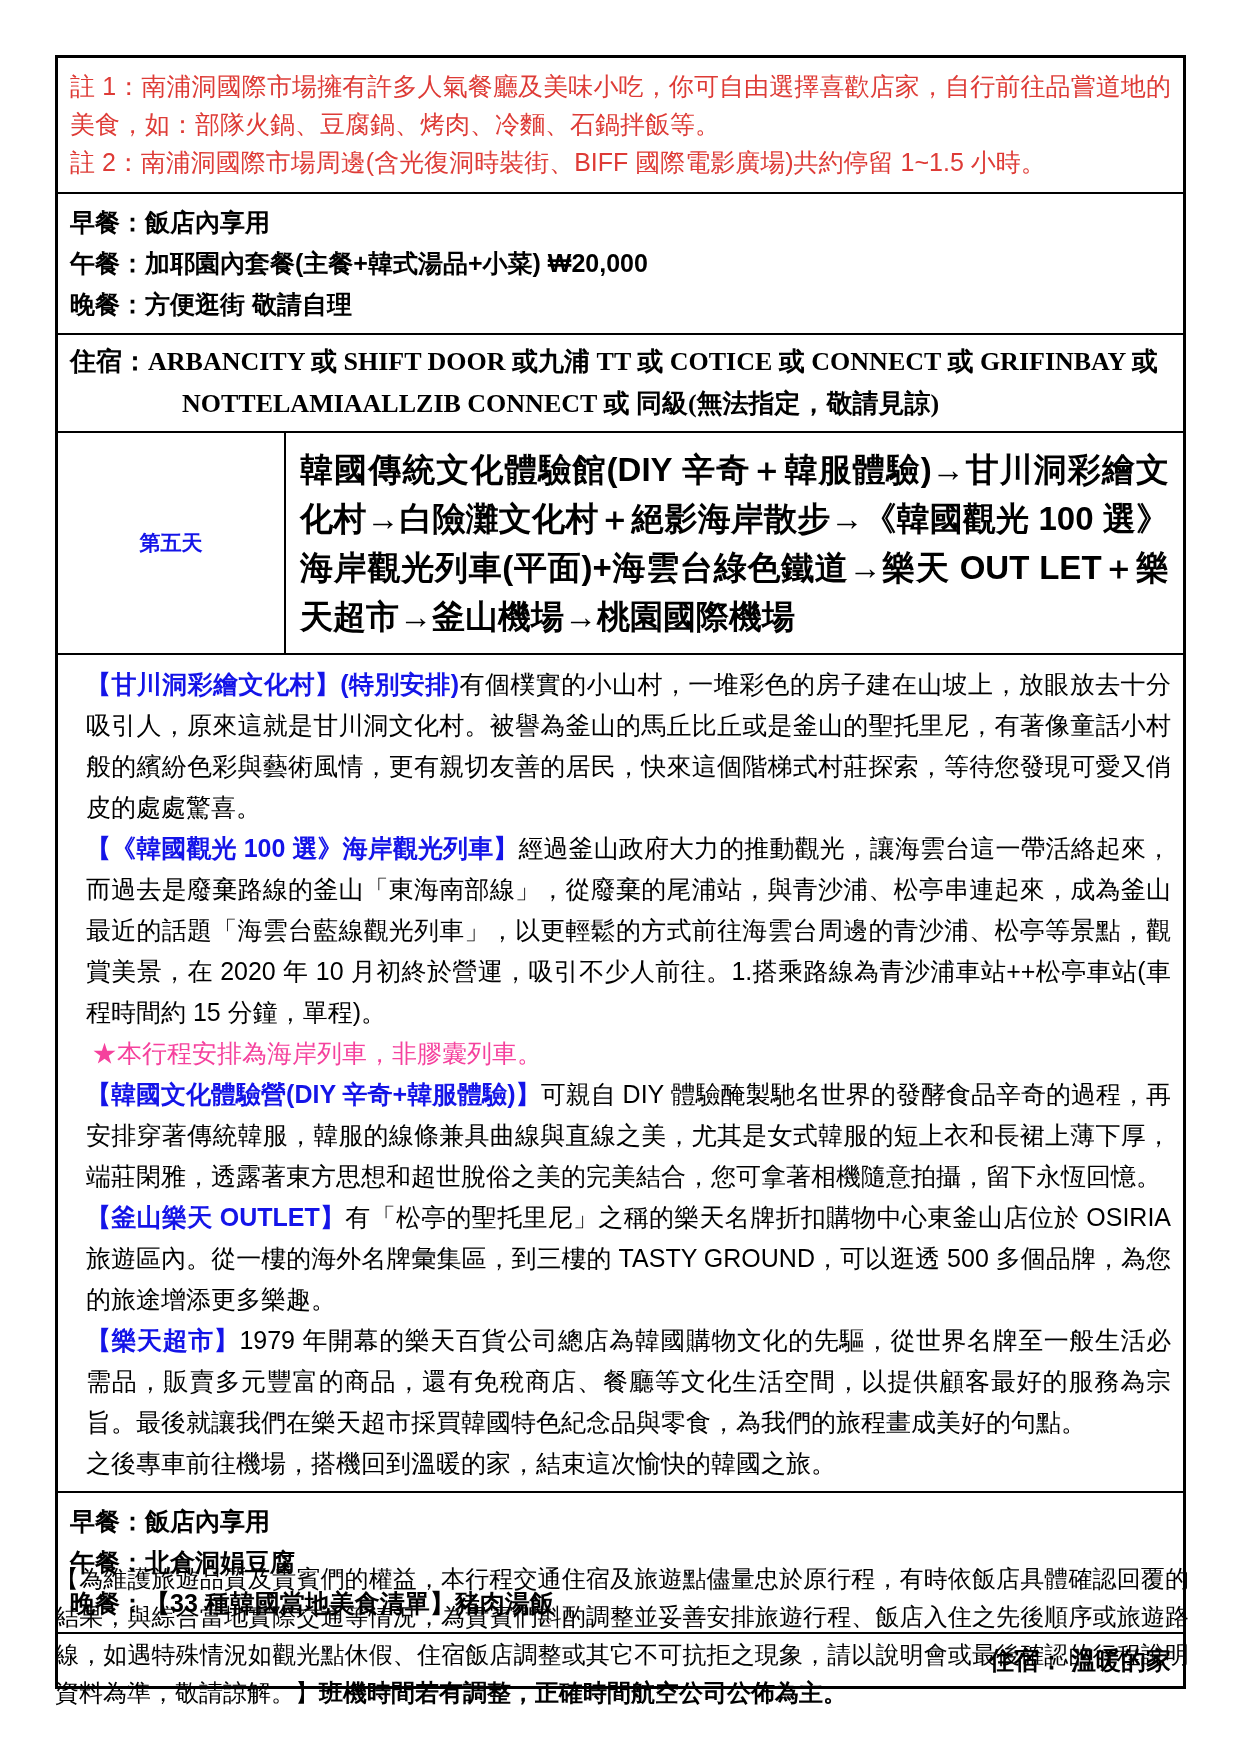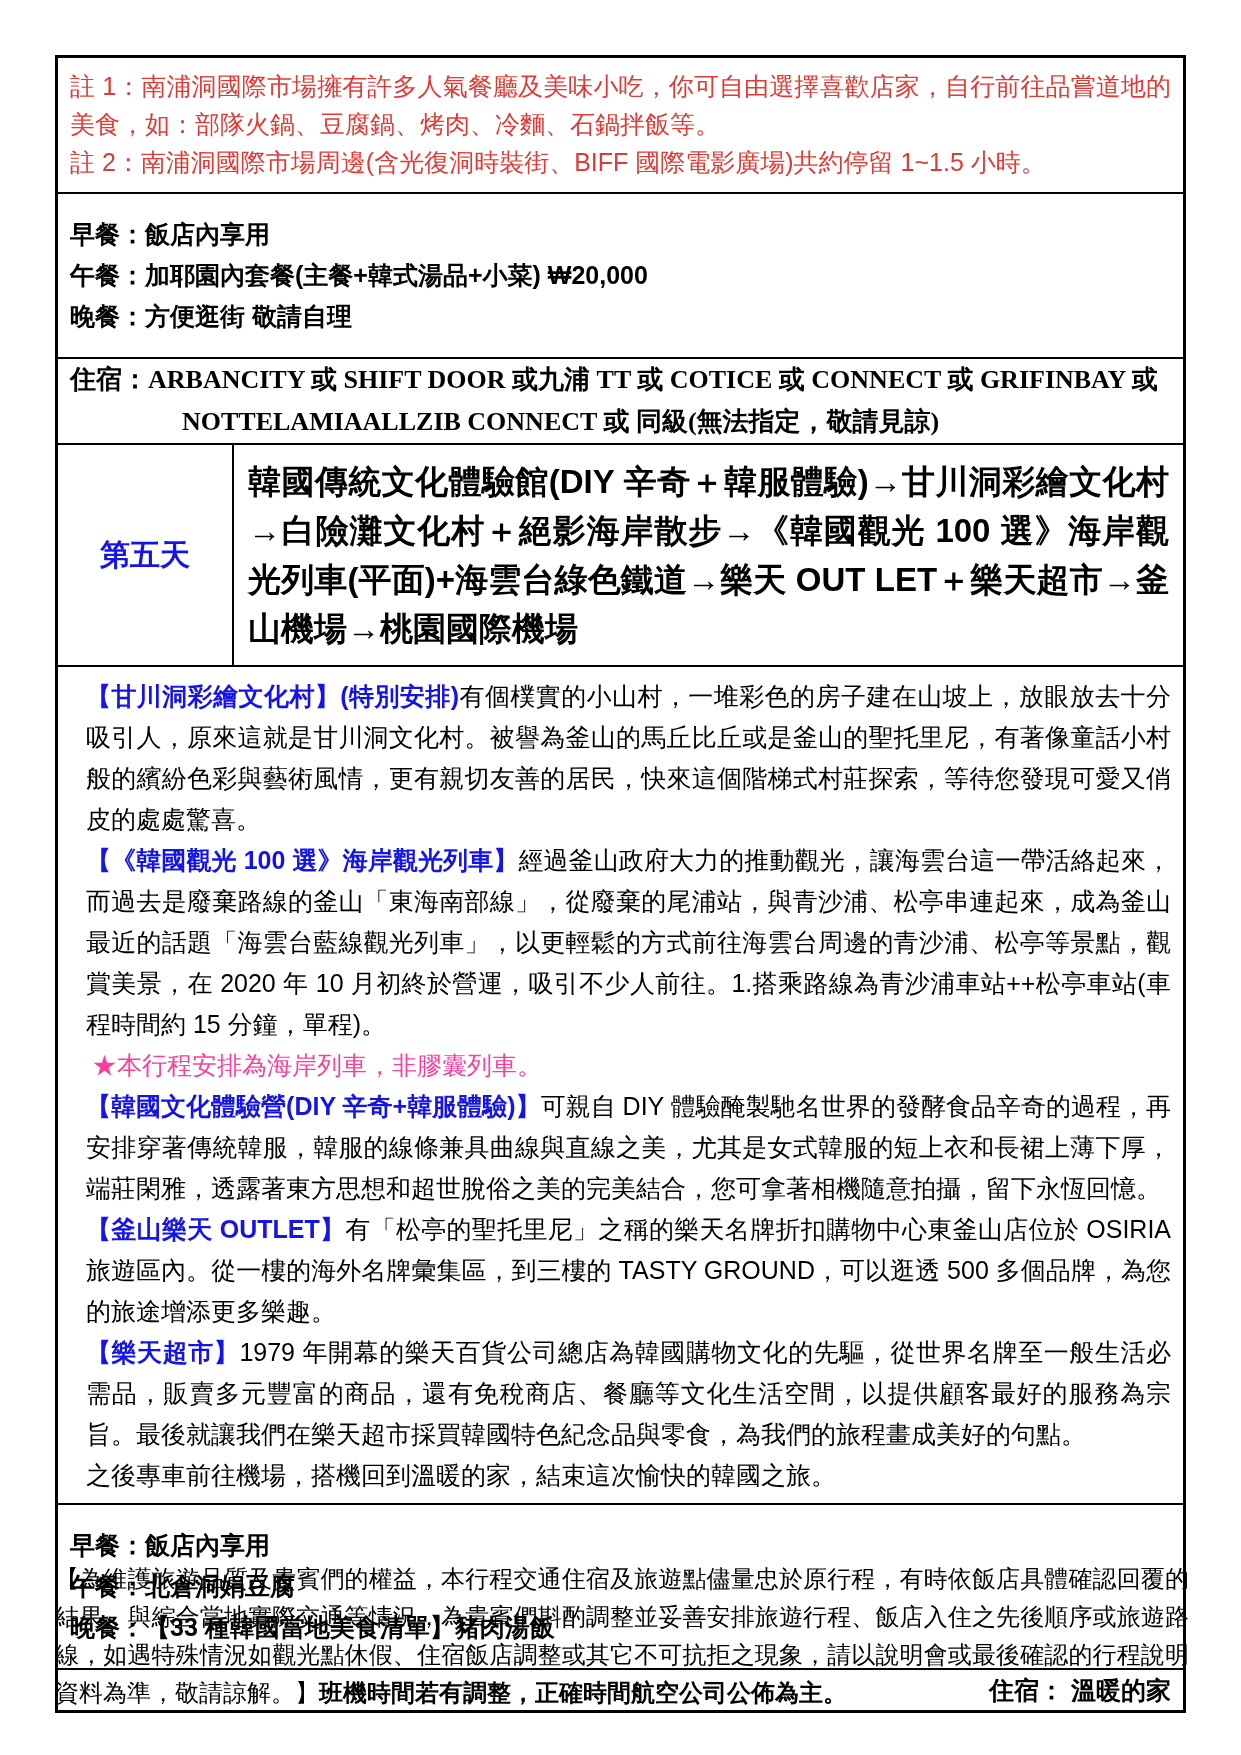--- a/index.html
+++ b/index.html
@@ -31,54 +31,54 @@
   
   .notes-row { padding: 9px 12px 11px 12px; }
   .note {
     font-size: 25px;
     line-height: 38px;
     color: #DE3B36;
     text-align: justify;
   }
 
   
-  .meals-row { padding: 20px 12px; }
+  .meals-row { padding: 8px 12px; }
   .meal {
     font-weight: bold;
     font-size: 25px;
     line-height: 41px;
   }
 
   
-  .lodging-row { padding: 0 12px; }
+  .lodging-row { padding: 6px 12px; }
   .lodging-line {
     font-family: "Liberation Serif", serif;
     font-weight: bold;
     font-size: 26px;
     line-height: 42px;
   }
   .lodging-line.indent { padding-left: 112px; }
   .lodging-single {
     font-weight: bold;
     font-size: 25px;
     line-height: 36px;
     padding: 2px 0;
     text-align: right;
   }
 
   
   .day-row { display: flex; align-items: stretch; min-height: 145px; }
   .day-label-cell {
-    width: 176px;
+    width: 228px;
     border-right: 2px solid #000;
     display: flex;
     align-items: center;
     justify-content: center;
     font-weight: bold;
-    font-size: 30px;
+    font-size: 21px;
     color: #1414E8;
     flex-shrink: 0;
   }
   .day-itinerary-cell {
     flex: 1;
     padding: 12px 14px;
     font-weight: bold;
     font-size: 33px;
     line-height: 49px;
     text-align: justify;

